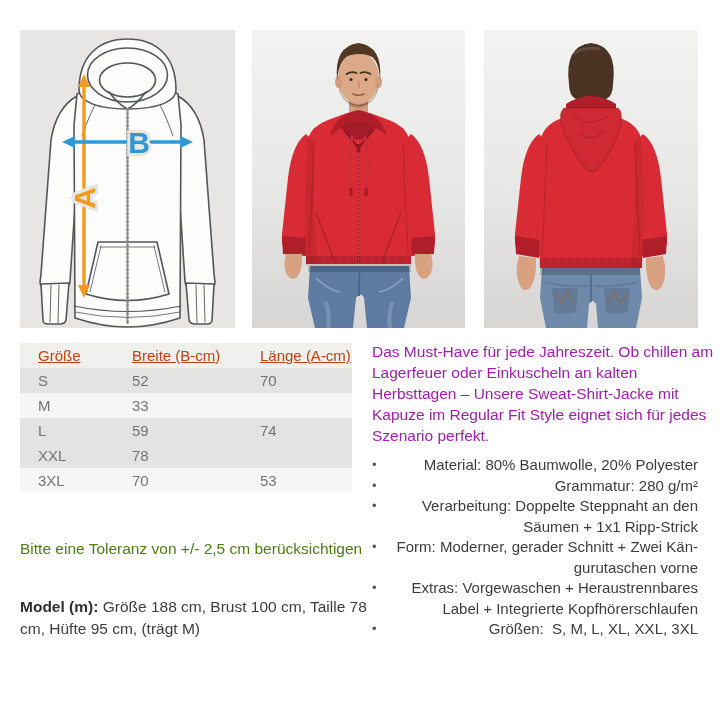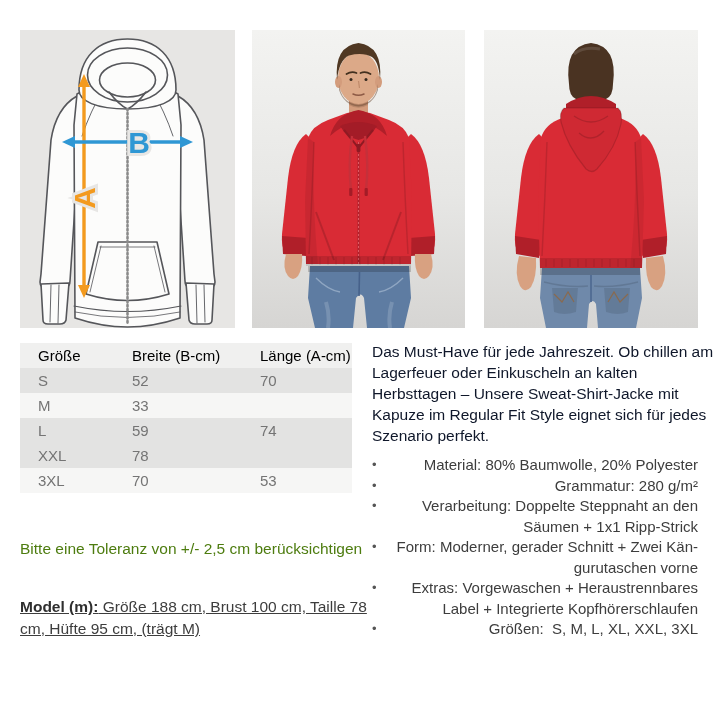--- a/index.html
+++ b/index.html
@@ -10,32 +10,32 @@
   .panel{position:absolute;top:30px;height:298px;overflow:hidden;}
   .panel svg{display:block;width:100%;height:100%;}
   .diagram-panel{left:20px;width:215px;background:#e7e6e4;}
   .photo-panel{background:linear-gradient(180deg,#f3f3f1 0%,#e7e7e5 55%,#d6d5d3 100%);}
   .photo-front{left:252px;width:213px;}
   .photo-back{left:484px;width:214px;}
   
   .size-table{position:absolute;left:20px;top:343px;width:332px;font-size:15px;}
   .trow{display:grid;grid-template-columns:94px 128px 110px;align-items:center;
         height:25px;padding-left:18px;box-sizing:border-box;}
-  .trow.thead{background:#f0f0ef;color:#000000;}
+  .trow.thead{background:#f0f0ef;color:#c2410c;text-decoration:underline;}
   .trow.odd{background:#e3e3e2;color:#747474;}
   .trow.even{background:#f6f6f5;color:#747474;}
   
   .tolerance{position:absolute;left:20px;top:538px;width:360px;margin:0;
              font-size:15.5px;line-height:21px;color:#4d7c0f;}
   .model{position:absolute;left:20px;top:596px;width:348px;margin:0;
-         font-size:15.5px;line-height:22px;color:#3d3d3d;text-decoration:underline;}
+         font-size:15.5px;line-height:22px;color:#3d3d3d;}
   .model b{font-weight:bold;color:#2f2f2f;}
   
   .right-col{position:absolute;left:372px;top:341px;width:344px;}
-  .intro{margin:0 0 9px 0;font-size:15.5px;line-height:21px;color:#0f172a;}
+  .intro{margin:0 0 9px 0;font-size:15.5px;line-height:21px;color:#a21caf;}
   .features{list-style:none;margin:0;padding:0;width:326px;}
   .features li{display:flex;font-size:15px;line-height:20.5px;color:#3d3d3d;}
   .features .bullet{flex:0 0 14px;color:#555;font-size:13px;line-height:20.5px;}
   .features .ftext{flex:1;text-align:right;}
   
   .dim-label{font-family:"Liberation Sans","DejaVu Sans",sans-serif;font-weight:bold;
              font-size:30px;paint-order:stroke;stroke:#e7e6e4;stroke-width:6px;}
 </style>
 </head>
 <body>

